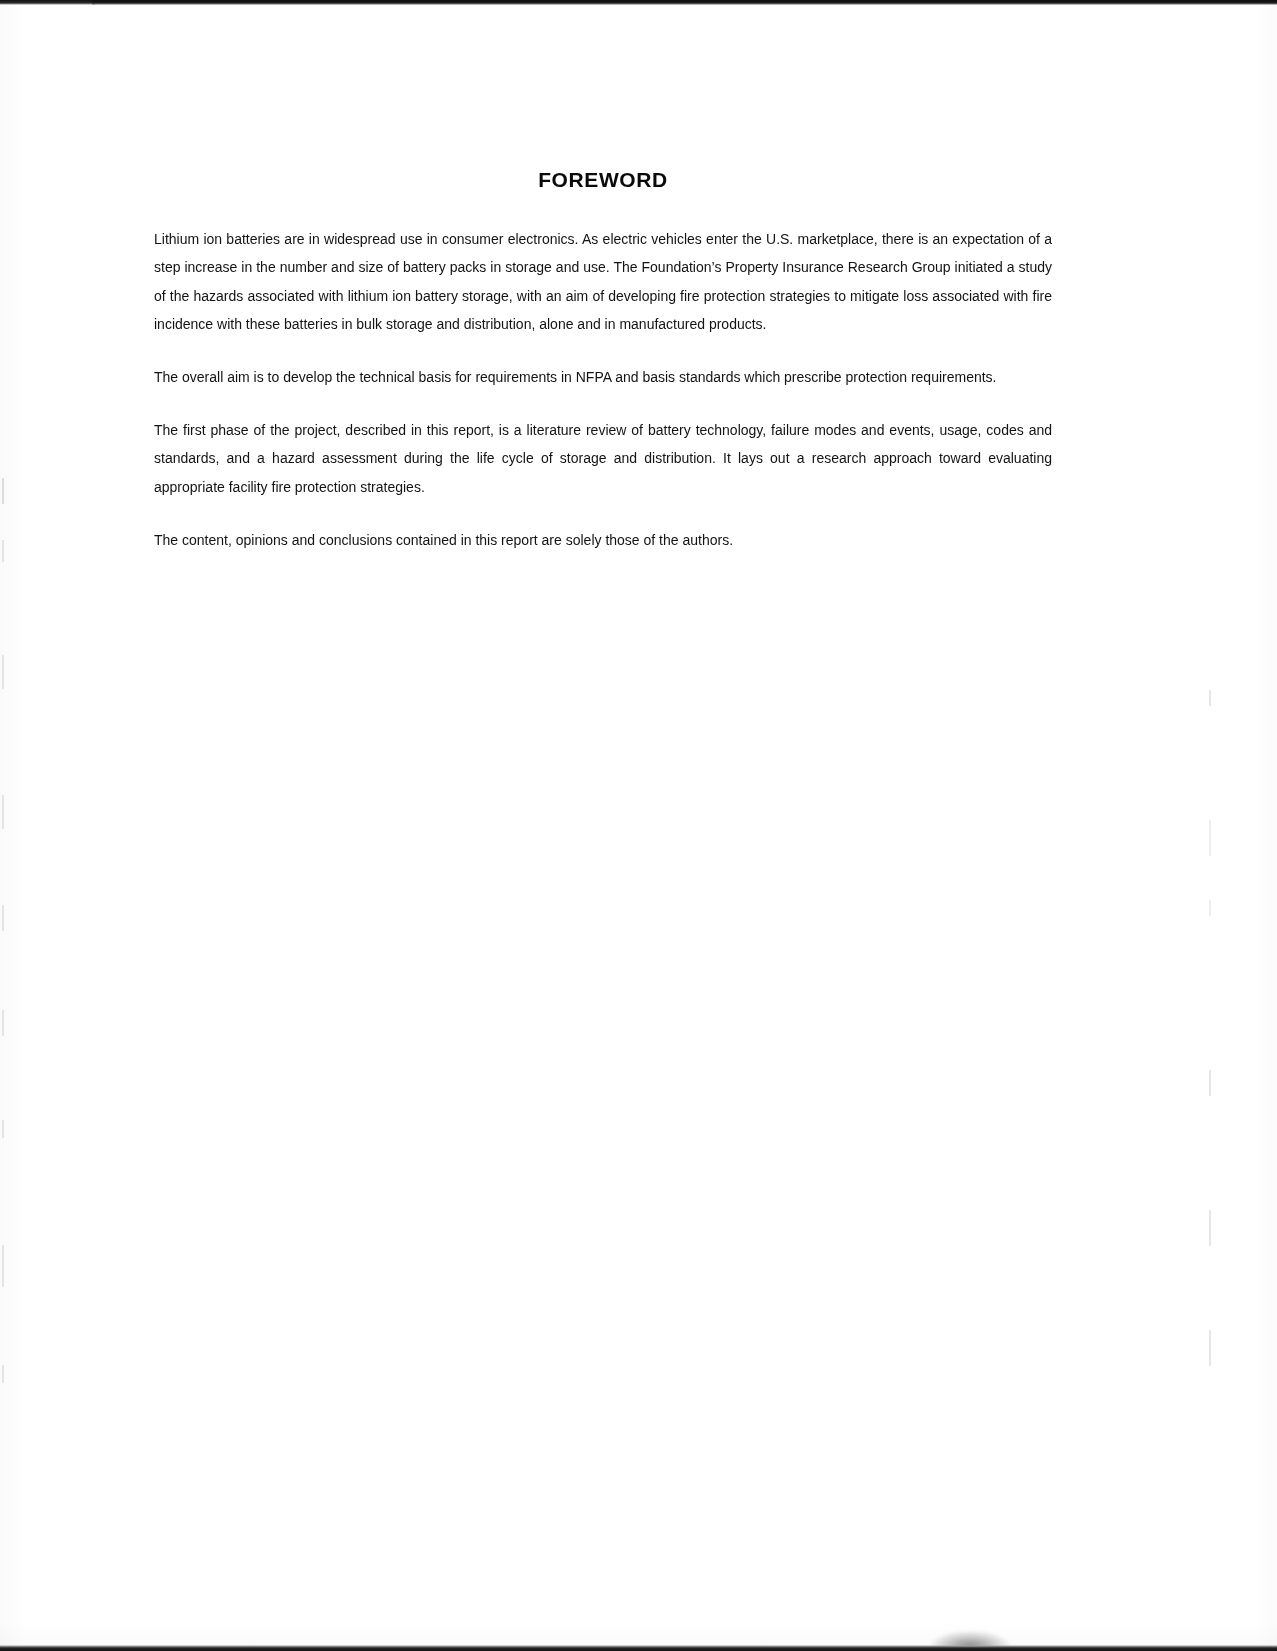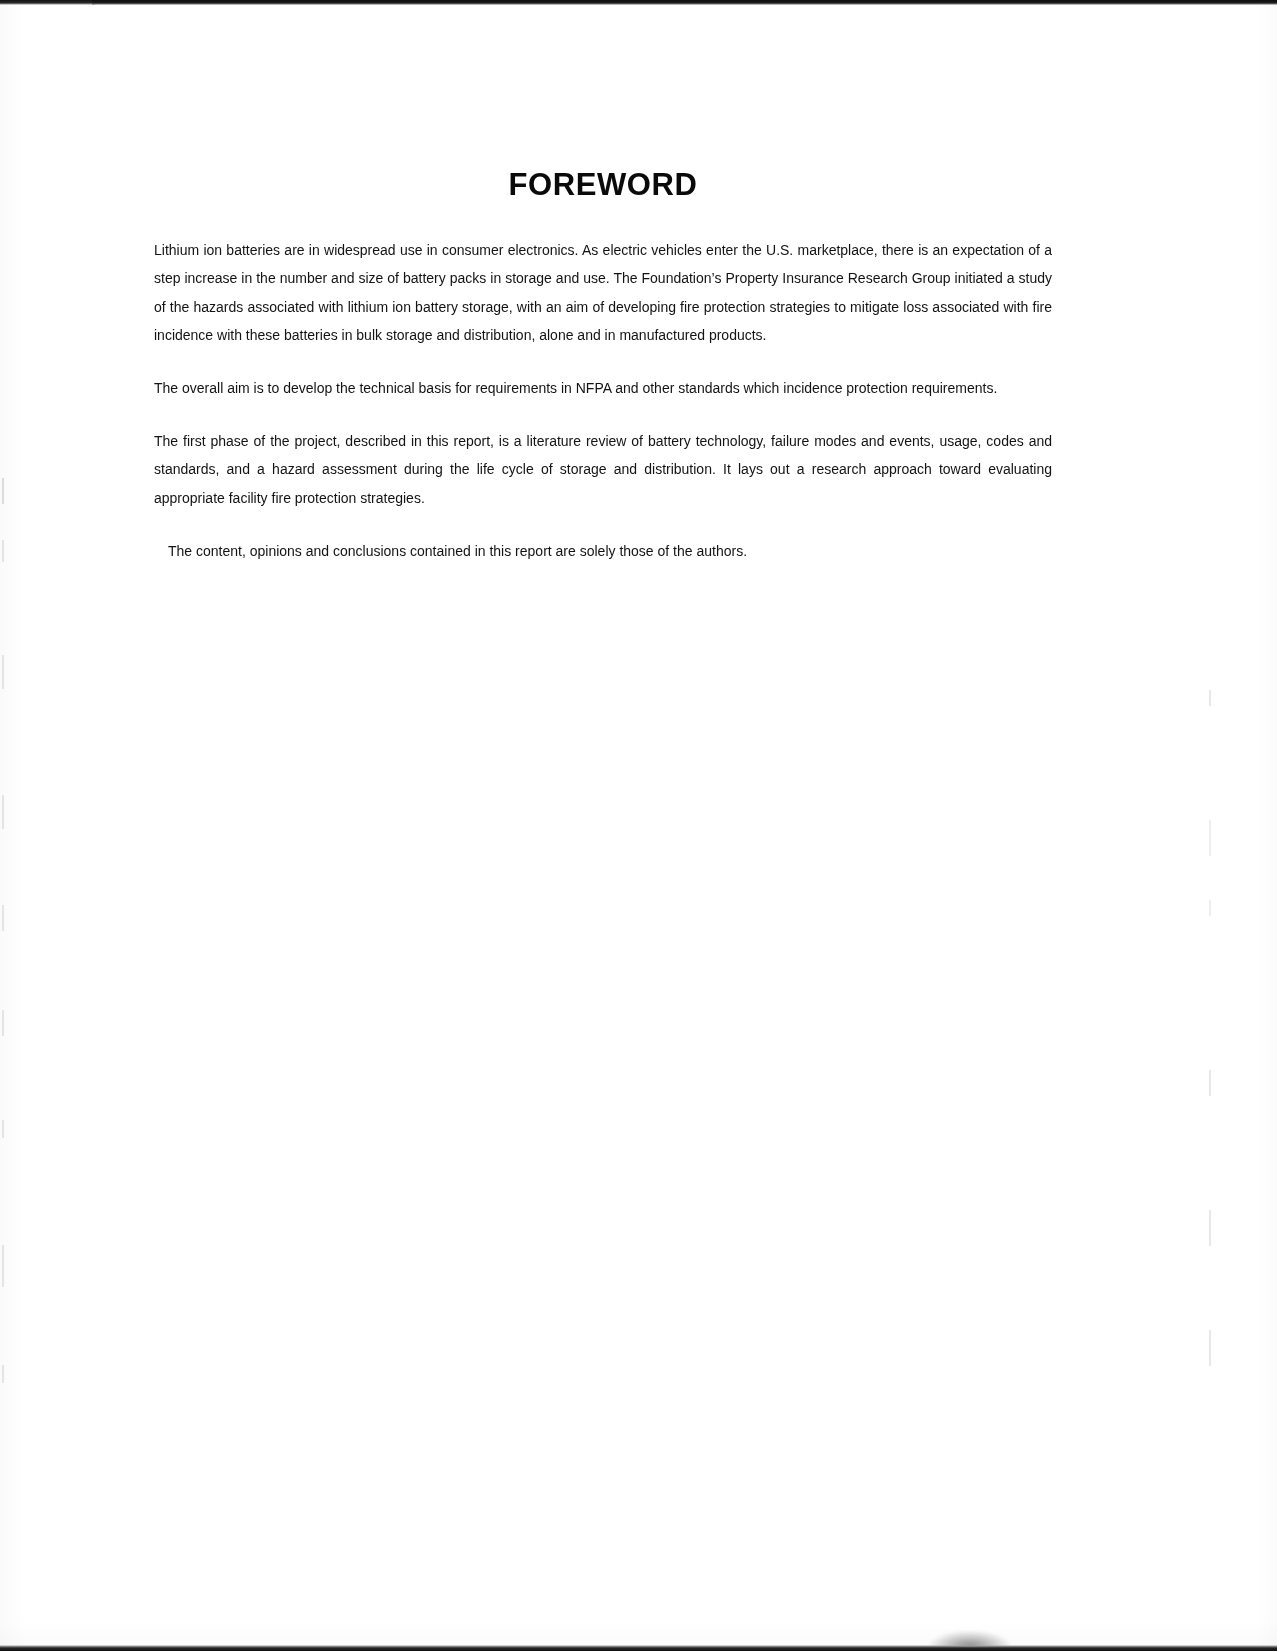--- a/index.html
+++ b/index.html
@@ -70,60 +70,60 @@
     left: 154px;
     top: 0;
     width: 898px;
     color: #111111;
   }
 
   .doc-title {
     margin: 0;
     padding-top: 168px;
     text-align: center;
-    font-size: 31px;
+    font-size: 21px;
     font-weight: bold;
     letter-spacing: 0.6px;
     line-height: 1.1;
     color: #0a0a0a;
   }
 
   .body-copy {
     margin: 0;
     padding-top: 34px;
   }
 
   p.para {
     margin: 0 0 25px 0;
     font-size: 14px;
     line-height: 28.2px;
     text-align: justify;
     text-justify: inter-word;
     color: #131313;
     -webkit-font-smoothing: antialiased;
   }
-  p.para:last-child { margin-bottom: 0; margin-left: 14px; }
+  p.para:last-child { margin-bottom: 0; }
 
   
   p.para.loose { text-align: justify; }
 </style>
 </head>
 <body>
 
 <div class="page">
 
   <div class="scan-edge-top left-stub"></div>
   <div class="scan-edge-top"></div>
 
   <div class="doc">
     <h1 class="doc-title">FOREWORD</h1>
 
     <div class="body-copy">
       <p class="para">Lithium ion batteries are in widespread use in consumer electronics.  As electric vehicles enter the U.S. marketplace, there is an expectation of a step increase in the number and size of battery packs in storage and use.  The Foundation’s Property Insurance Research Group initiated a study of the hazards associated with lithium ion battery storage, with an aim of developing fire protection strategies to mitigate loss associated with fire incidence with these batteries in bulk storage and distribution, alone and in manufactured products.</p>
-      <p class="para loose">The overall aim is to develop the technical basis for requirements in NFPA and other standards which incidence protection requirements.</p>
+      <p class="para loose">The overall aim is to develop the technical basis for requirements in NFPA and basis standards which prescribe protection requirements.</p>
       <p class="para">The first phase of the project, described in this report, is a literature review of battery technology, failure modes and events, usage, codes and standards, and a hazard assessment during the life cycle of storage and distribution.  It lays out a research approach toward evaluating appropriate facility fire protection strategies.</p>
       <p class="para loose">The content, opinions and conclusions contained in this report are solely those of the authors.</p>
     </div>
   </div>
 
   <div id="tick-layer">
       <div class="margin-tick" style="left: 2px; top: 478px; height: 26px; opacity: 0.566667;"></div>
       <div class="margin-tick" style="left: 2px; top: 540px; height: 22px; opacity: 0.4;"></div>
       <div class="margin-tick" style="left: 2px; top: 655px; height: 34px; opacity: 0.4;"></div>
       <div class="margin-tick" style="left: 2px; top: 795px; height: 34px; opacity: 0.4;"></div>

